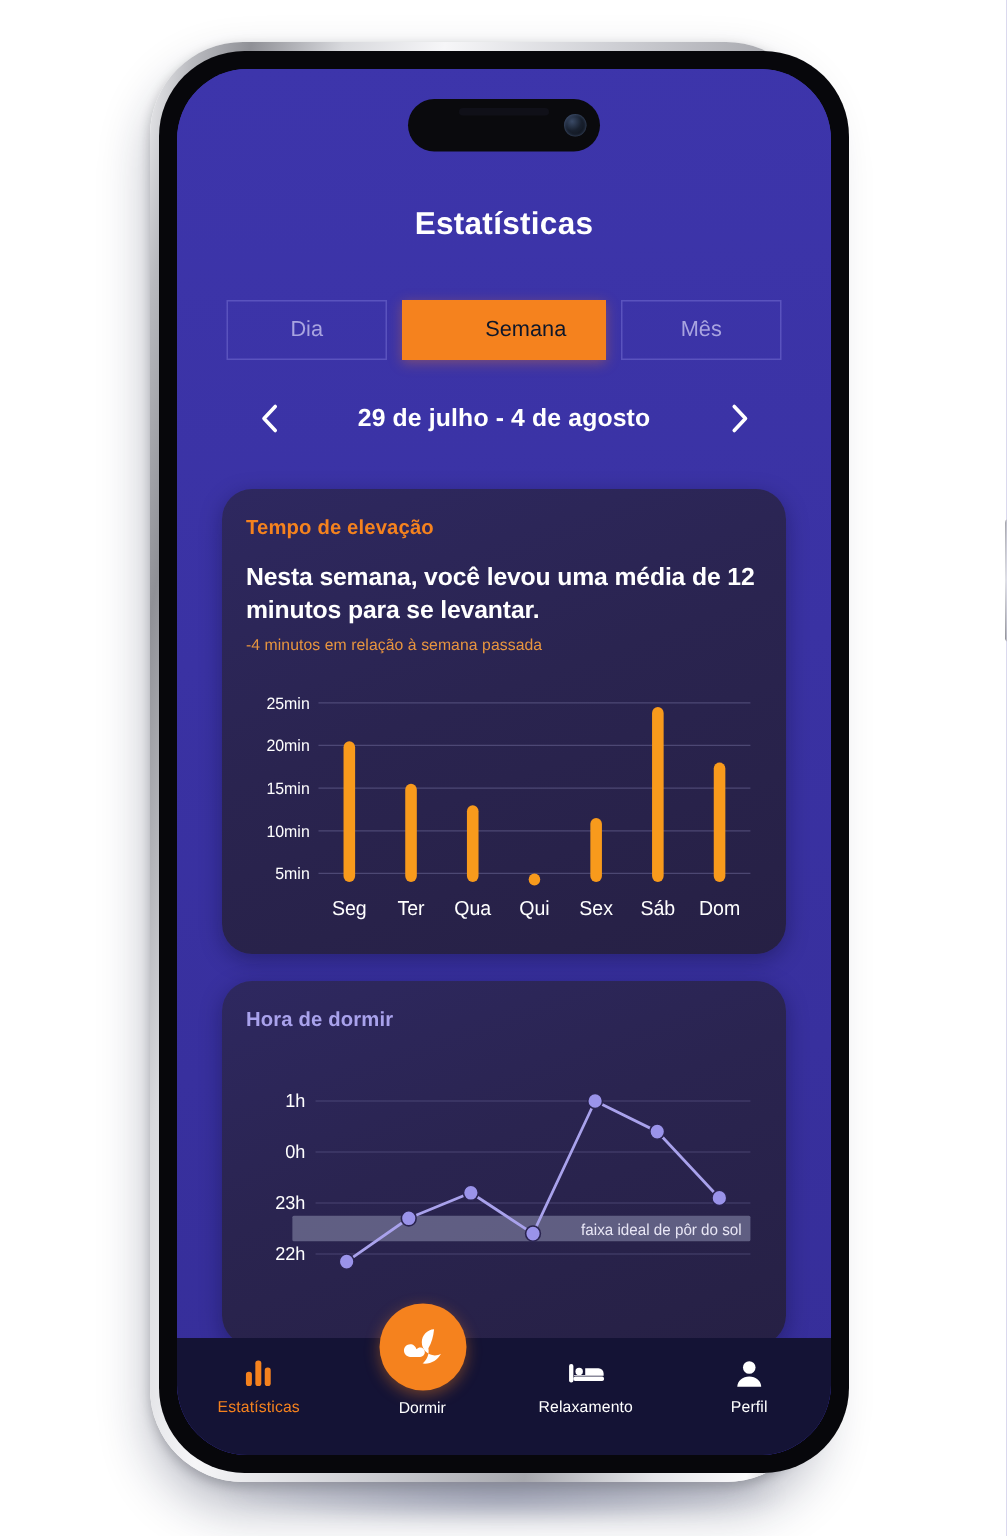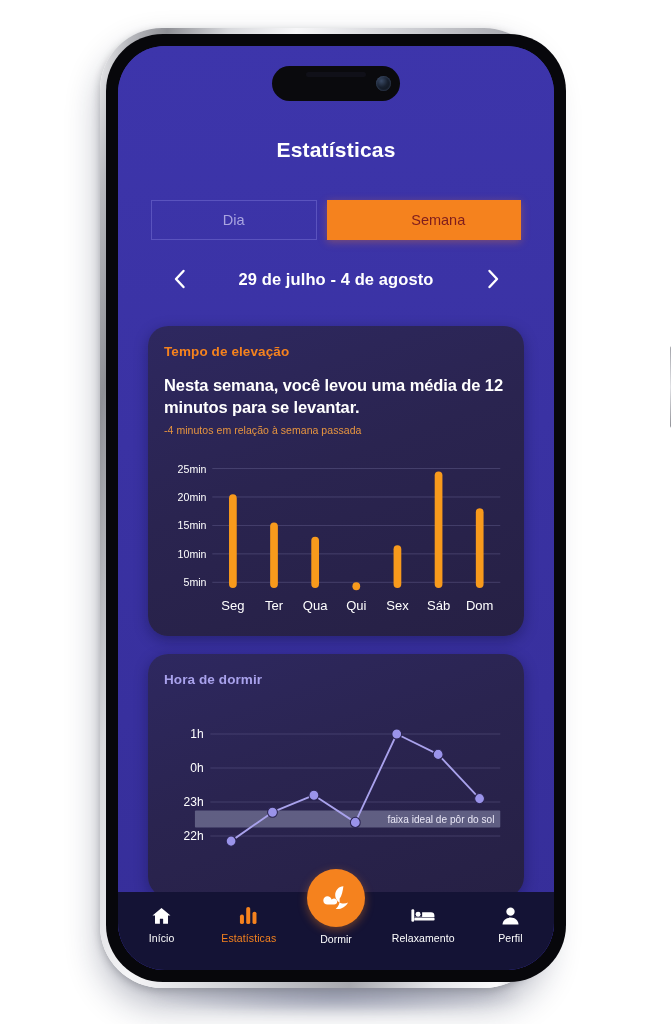--- a/index.html
+++ b/index.html
@@ -178,21 +178,21 @@
     justify-content: center;
     font-size: 14.5px;
     font-weight: normal;
     color: #a9a4e0;
     border: 1px solid #5a53be;
     background: transparent;
   }
   .seg-btn.active {
     background: #f5821e;
     border-color: #f5821e;
-    color: #7f1d1d;
+    color: #0f172a;
     font-weight: normal;
     box-shadow: 0 2px 8px rgba(245,130,30,0.35);
     padding-left: 29px;
   }
 
   
   .date-nav {
     position: absolute;
     top: 218px;
     left: 48px;
@@ -343,20 +343,21 @@
 
       <div class="screen">
 
         <div class="app">
 
           <div class="page-title">Estatísticas</div>
 
           <div class="segmented">
             <div class="seg-btn">Dia</div>
             <div class="seg-btn active">Semana</div>
+            <div class="seg-btn">Mês</div>
           </div>
 
           <div class="date-nav">
             <div class="date-arrow">
               <svg width="13" height="20" viewBox="0 0 13 20">
                 <path d="M10.5 2 L3 10 L10.5 18" fill="none" stroke="#ffffff" stroke-width="2.4" stroke-linecap="round" stroke-linejoin="round"></path>
               </svg>
             </div>
             <div class="date-label">29 de julho - 4 de agosto</div>
             <div class="date-arrow">
@@ -427,28 +428,20 @@
                     <circle cx="283.71428571428567" cy="51.40000000000005" r="5.1" fill="#9a93ea" stroke="#2a2450" stroke-width="1.1"></circle>
                     <circle cx="326.57142857142856" cy="95.59999999999995" r="5.1" fill="#9a93ea" stroke="#2a2450" stroke-width="1.1"></circle>
                   </svg>
               </div>
             </div>
 
           </div>
 
           <div class="bottom-nav">
 
-            <div class="nav-item">
-              <span class="nav-icon">
-                <svg width="21" height="20" viewBox="0 0 22 20">
-                  <path d="M11 1.6 L20.4 9.4 h-2.6 v8.6 h-5.1 v-5.1 h-3.4 v5.1 H4.2 V9.4 H1.6 Z" fill="currentColor"></path>
-                </svg>
-              </span>
-              <span class="nav-label">Início</span>
-            </div>
 
             <div class="nav-item active">
               <span class="nav-icon">
                 <svg width="19" height="19" viewBox="0 0 20 20">
                   <rect x="1" y="9" width="4.2" height="10" rx="2" fill="currentColor"></rect>
                   <rect x="7.6" y="1" width="4.2" height="18" rx="2" fill="currentColor"></rect>
                   <rect x="14.2" y="6" width="4.2" height="13" rx="2" fill="currentColor"></rect>
                 </svg>
               </span>
               <span class="nav-label">Estatísticas</span>

